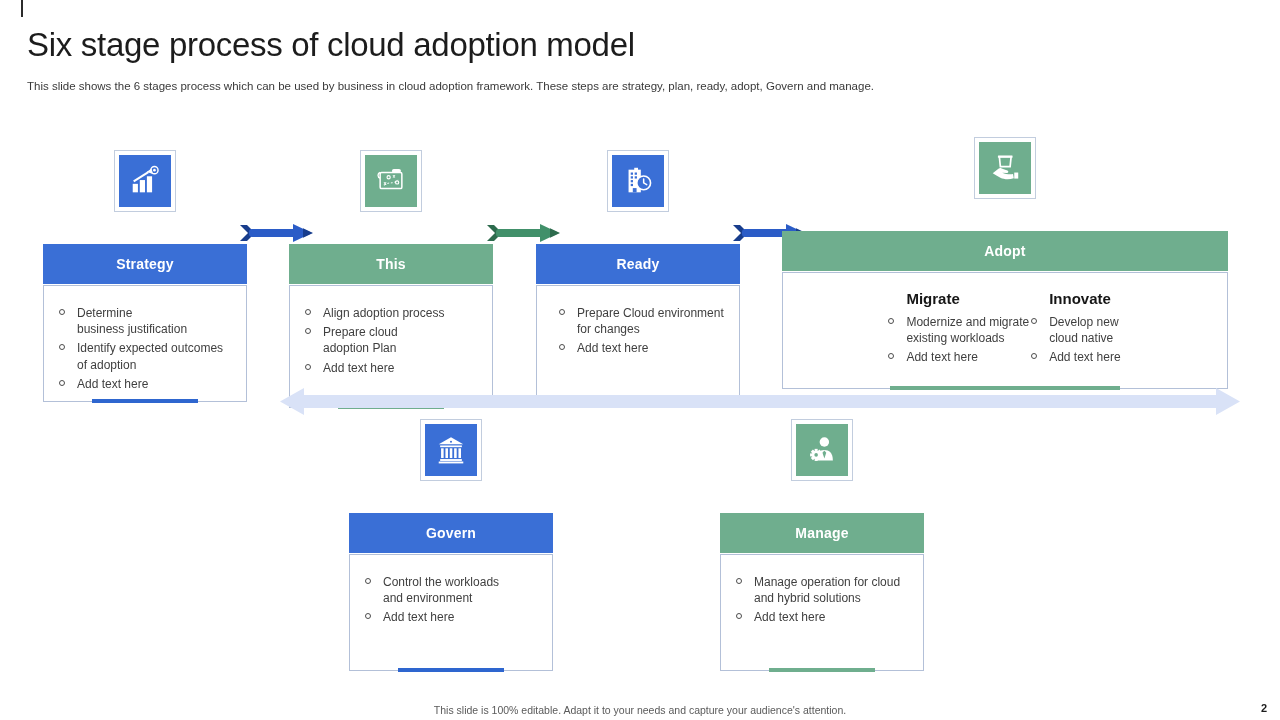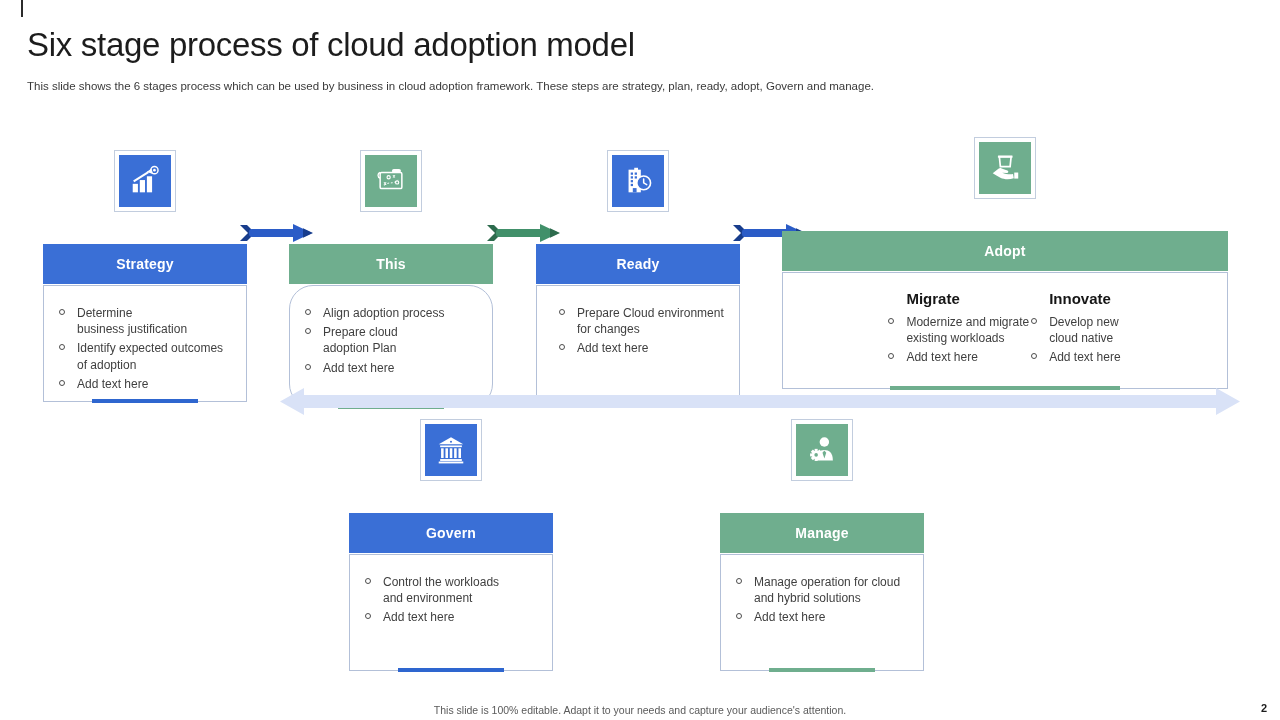--- a/index.html
+++ b/index.html
@@ -124,21 +124,21 @@
           <circle cx="24.5" cy="19.5" r="1.7" fill="none" stroke="#fff" stroke-width="1.2"></circle>
           <path d="M10.5 19.5 l2.4 2.4 M12.9 19.5 l-2.4 2.4" stroke="#fff" stroke-width="1.2"></path>
           <path d="M20 12 l2.2 2.2 M22.2 12 l-2.2 2.2" stroke="#fff" stroke-width="1.2"></path>
           <path d="M11 22.8 C15 17.8 20 22.5 25 16.8" fill="none" stroke="#fff" stroke-width="1" stroke-dasharray="2 1.8"></path>
         </svg>
       </div>
     </div>
     <div class="stage-header">
       <span>This</span>
     </div>
-    <div class="stage-body" style="height:123px;border-radius:24px;">
+    <div class="stage-body" style="height:123px;">
       <ul>
         <li>
             <span class="marker"></span>
             <span class="btxt">Align adoption process</span>
           </li>
         <li>
             <span class="marker"></span>
             <span class="btxt">Prepare cloud
 adoption Plan</span>
           </li>

